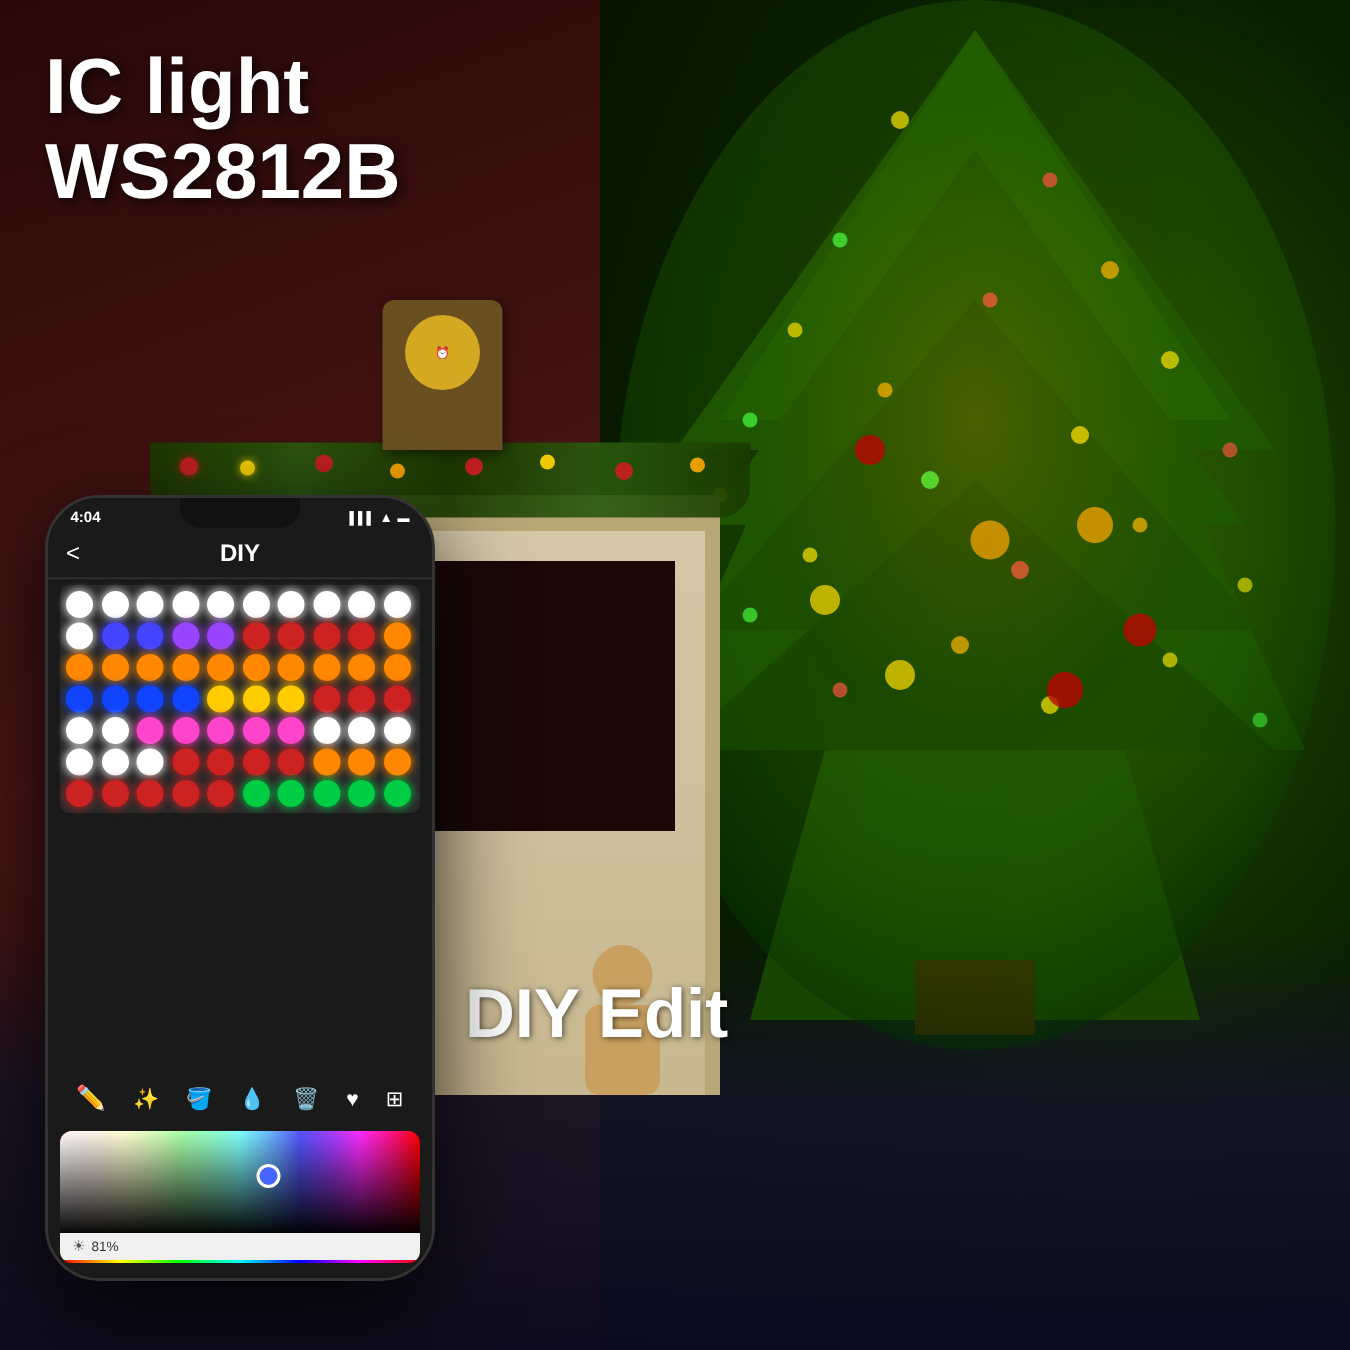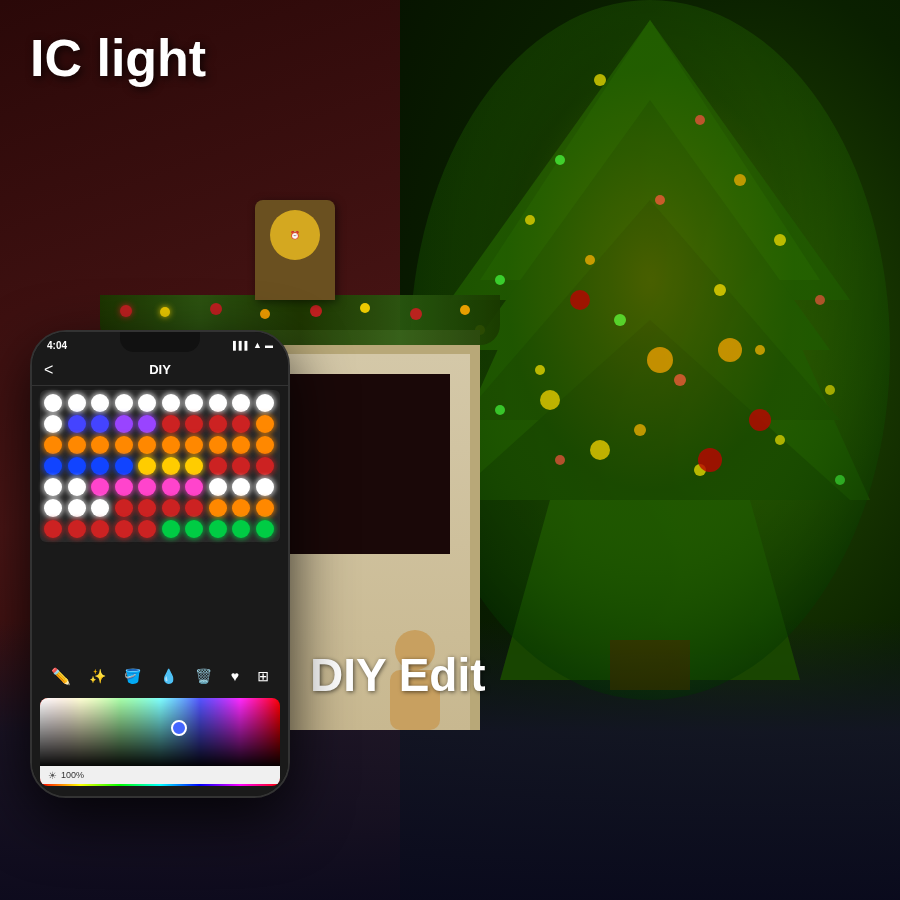--- a/index.html
+++ b/index.html
@@ -66,21 +66,21 @@
     .phone-wrapper {
       position: absolute;
       left: 30px;
       top: 330px;
       z-index: 20;
       width: 260px;
     }
 
     .phone {
       width: 260px;
-      height: 468px;
+      height: 524px;
       background: #111111;
       border-radius: 36px;
       border: 2px solid #333;
       overflow: hidden;
       position: relative;
       box-shadow: 0 20px 60px rgba(0,0,0,0.8);
     }
 
     .phone-screen {
       position: absolute;
@@ -145,21 +145,21 @@
 
     .app-header-back {
       position: absolute;
       left: 12px;
       color: #fff;
       font-size: 16px;
     }
 
     .app-header-title {
       color: #ffffff;
-      font-size: 13px;
+      font-size: 16px;
       font-weight: 600;
     }
 
     
     .led-grid {
       position: absolute;
       top: 58px;
       left: 8px;
       right: 8px;
       display: grid;
@@ -383,20 +383,21 @@
     background:#6a5020; border-radius:8px 8px 0 0;
     box-shadow: 2px 2px 8px rgba(0,0,0,0.5);
   ">
     <div style="width:50px; height:50px; background:#d4a820; border-radius:50%; margin:10px auto; display:flex; align-items:center; justify-content:center; font-size:8px; color:#333;">⏰</div>
   </div>
 
   <div class="bottom-overlay"></div>
 
   <div class="top-text">
     <span class="ic-type-label">IC light</span>
+    <span class="ic-type-label">WS2812B</span>
   </div>
 
   <div class="phone-wrapper">
     <div class="phone">
       <div class="phone-screen">
 
         <div class="phone-notch"></div>
 
         <div class="status-bar">
           <span class="status-time">4:04</span>
@@ -493,21 +494,21 @@
           <span style="color:#cc4444; font-size:14px;">🗑️</span>
           <span style="color:#ffffff; font-size:14px;">♥</span>
           <span style="color:#ffffff; font-size:14px;">⊞</span>
         </div>
 
         <div class="color-picker-area">
           <div class="color-picker-gradient"></div>
           <div class="color-picker-cursor"></div>
           <div class="brightness-bar">
             <span class="brightness-icon">☀</span>
-            <span class="brightness-label">100%</span>
+            <span class="brightness-label">81%</span>
           </div>
         </div>
 
       </div>
     </div>
   </div>
 
   <div class="bottom-text">
     <div class="diy-title">DIY Edit</div>
   </div>

